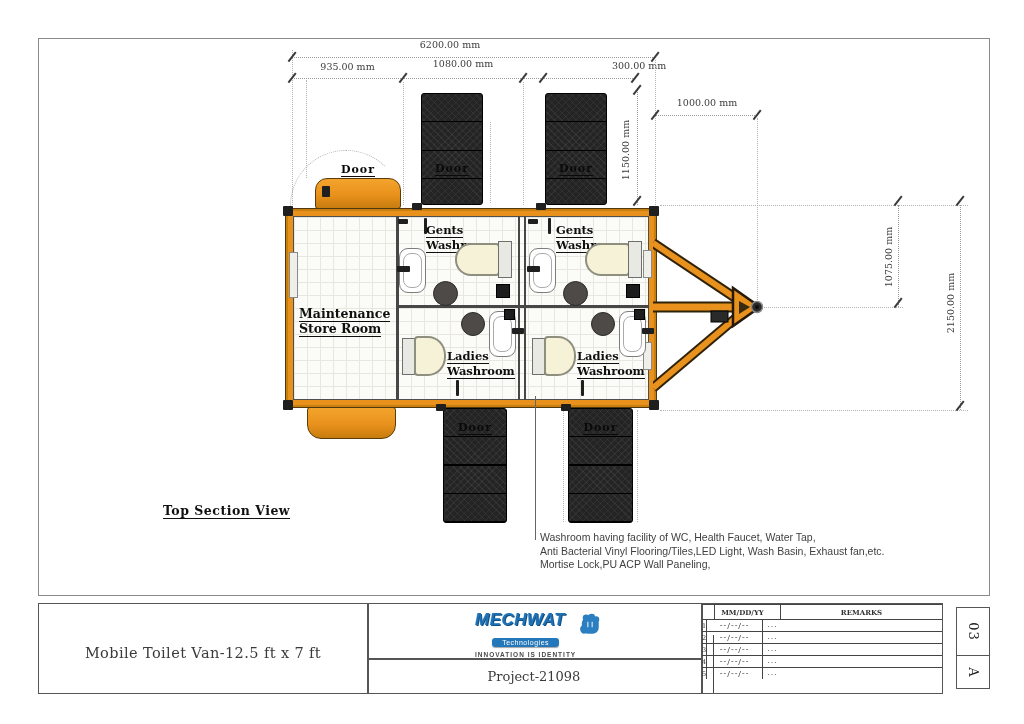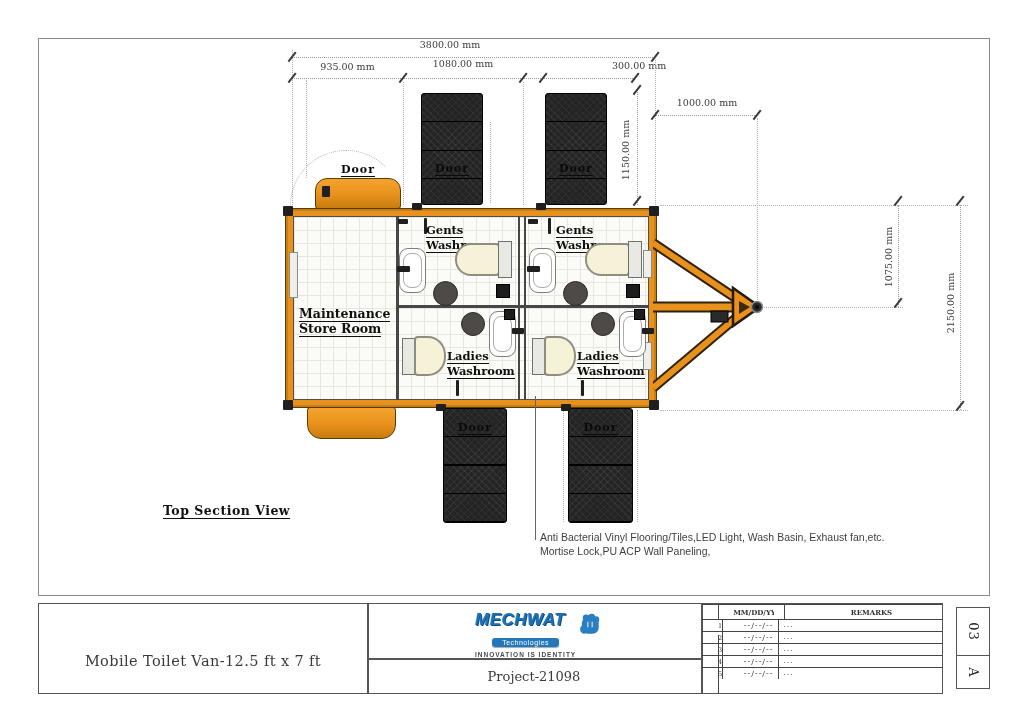--- a/index.html
+++ b/index.html
@@ -10,21 +10,21 @@
   .sheet-border{border:1.5px solid #8a8a8a;}
   .tb{border:1.5px solid #555;background:#fff;}
   .tb-cell{position:absolute;box-sizing:border-box;}
   .tb-vline{position:absolute;width:1.5px;background:#555;top:0;bottom:0;}
   .tb-hline{position:absolute;height:1.5px;background:#555;}
   .title-text{font-size:14.5px;color:#3a3a3a;letter-spacing:.4px;}
   .center{display:flex;align-items:center;justify-content:center;text-align:center;}
   
   .rev{font-family:"DejaVu Serif",serif;}
   .rev-row{display:flex;border-top:1px solid #444;}
-  .rev-c{box-sizing:border-box;border-left:1px solid #444;overflow:hidden;white-space:nowrap;padding-left:16px;}
+  .rev-c{box-sizing:border-box;border-left:1px solid #444;overflow:hidden;white-space:nowrap;}
   .rev-c:first-child{border-left:none;}
   .rev-head{font-size:9.5px;letter-spacing:1.5px;}
   .rev-colhead{font-size:7px;font-weight:bold;}
   .rev-num{font-size:6.5px;}
   .rev-val{font-size:8px;letter-spacing:1px;}
   .rot90{transform:rotate(90deg);}
   
   .logo-name{font-size:17px;font-weight:bold;font-style:italic;color:#2172b4;letter-spacing:.5px;
              text-shadow:1px 1px 0 #0e4f85, -0.5px -0.5px 0 #bcd9ef;font-family:"Liberation Sans",sans-serif;}
   .logo-ribbon{background:#2478ba;color:#fff;font-size:7px;font-family:"Liberation Sans",sans-serif;
@@ -67,21 +67,21 @@
   .arc{border:1.5px dotted #b3b3b3;border-right-color:transparent;border-bottom-color:transparent;border-radius:50%;}
   .sheetcode{font-size:13px;color:#222;letter-spacing:1px;}
 </style>
 </head>
 <body>
 
 <div id="stage">
 
   <div class="abs sheet-border" style="left:38px;top:38px;width:950px;height:556px;"></div>
 
-  <div class="abs dimlab" style="left:405px;top:39px;width:90px;">3800.00 mm</div>
+  <div class="abs dimlab" style="left:405px;top:39px;width:90px;">6200.00 mm</div>
   <div class="abs dotH" style="left:292px;top:57px;width:363px;"></div>
 
   <div class="abs dimlab" style="left:300px;top:61px;width:95px;">935.00 mm</div>
   <div class="abs dimlab" style="left:408px;top:58px;width:110px;">1080.00 mm</div>
   <div class="abs dimlab" style="left:612px;top:60px;width:66px;text-align:left;">300.00 mm</div>
   <div class="abs dotH" style="left:292px;top:78px;width:343px;"></div>
 
   <div class="abs dimlab" style="left:664px;top:97px;width:86px;">1000.00 mm</div>
   <div class="abs dotH" style="left:655px;top:115px;width:102px;"></div>
 
@@ -230,31 +230,32 @@
     <line x1="0" y1="74" x2="88" y2="74" stroke="#e8911c" stroke-width="7"></line>
     <rect x="58" y="78" width="17" height="11" fill="#2a2a2a" stroke="#000"></rect>
     <polygon points="80,55 80,93 107,74" fill="#e8911c" stroke="#26180a" stroke-width="2.5"></polygon>
     <polygon points="86,68 86,81 97,74" fill="#3a2a10"></polygon>
     <circle cx="104" cy="74" r="5.5" fill="#2b2b2b" stroke="#8a8a8a" stroke-width="1.5"></circle>
     <circle cx="104" cy="74" r="2" fill="#0d0d0d"></circle>
   </svg>
 
   <div class="abs" style="left:535px;top:396px;width:1px;height:144px;background:#666;"></div>
   <div class="abs note" style="left:540px;top:531px;">
+    <div>Washroom having facility of WC, Health Faucet, Water Tap,</div>
     <div>Anti Bacterial Vinyl Flooring/Tiles,LED Light, Wash Basin, Exhaust fan,etc.</div>
     <div>Mortise Lock,PU ACP Wall Paneling,</div>
   </div>
   <div class="abs tsv" style="left:163px;top:503px;"><span>Top Section View</span></div>
 
   <div class="abs tb" style="left:38px;top:603px;width:903px;height:89px;">
     <div class="tb-vline" style="left:328px;"></div>
     <div class="tb-vline" style="left:662px;"></div>
     <div class="tb-hline" style="left:328px;width:334px;top:54px;"></div>
 
-    <div class="tb-cell center title-text" style="left:0;top:12px;width:328px;height:89px;">Mobile Toilet Van-12.5 ft x 7 ft</div>
+    <div class="tb-cell center title-text" style="left:0;top:4px;width:328px;height:89px;">Mobile Toilet Van-12.5 ft x 7 ft</div>
 
     <div class="tb-cell" style="left:328px;top:0;width:334px;height:54px;">
       <div class="abs" style="left:108px;top:6px;display:flex;align-items:flex-start;">
         <div>
           <div class="logo-name">MECHWAT</div>
           <div style="text-align:center;margin-top:0px;"><span class="logo-ribbon">Technologies</span></div>
           <div class="logo-tag" style="text-align:center;margin-top:2px;">INNOVATION IS IDENTITY</div>
         </div>
         <svg width="24" height="30" viewBox="0 0 22 26" style="margin-left:2px;">
           <circle cx="7.5" cy="6.5" r="3.2" fill="#2b7fc0"></circle>

